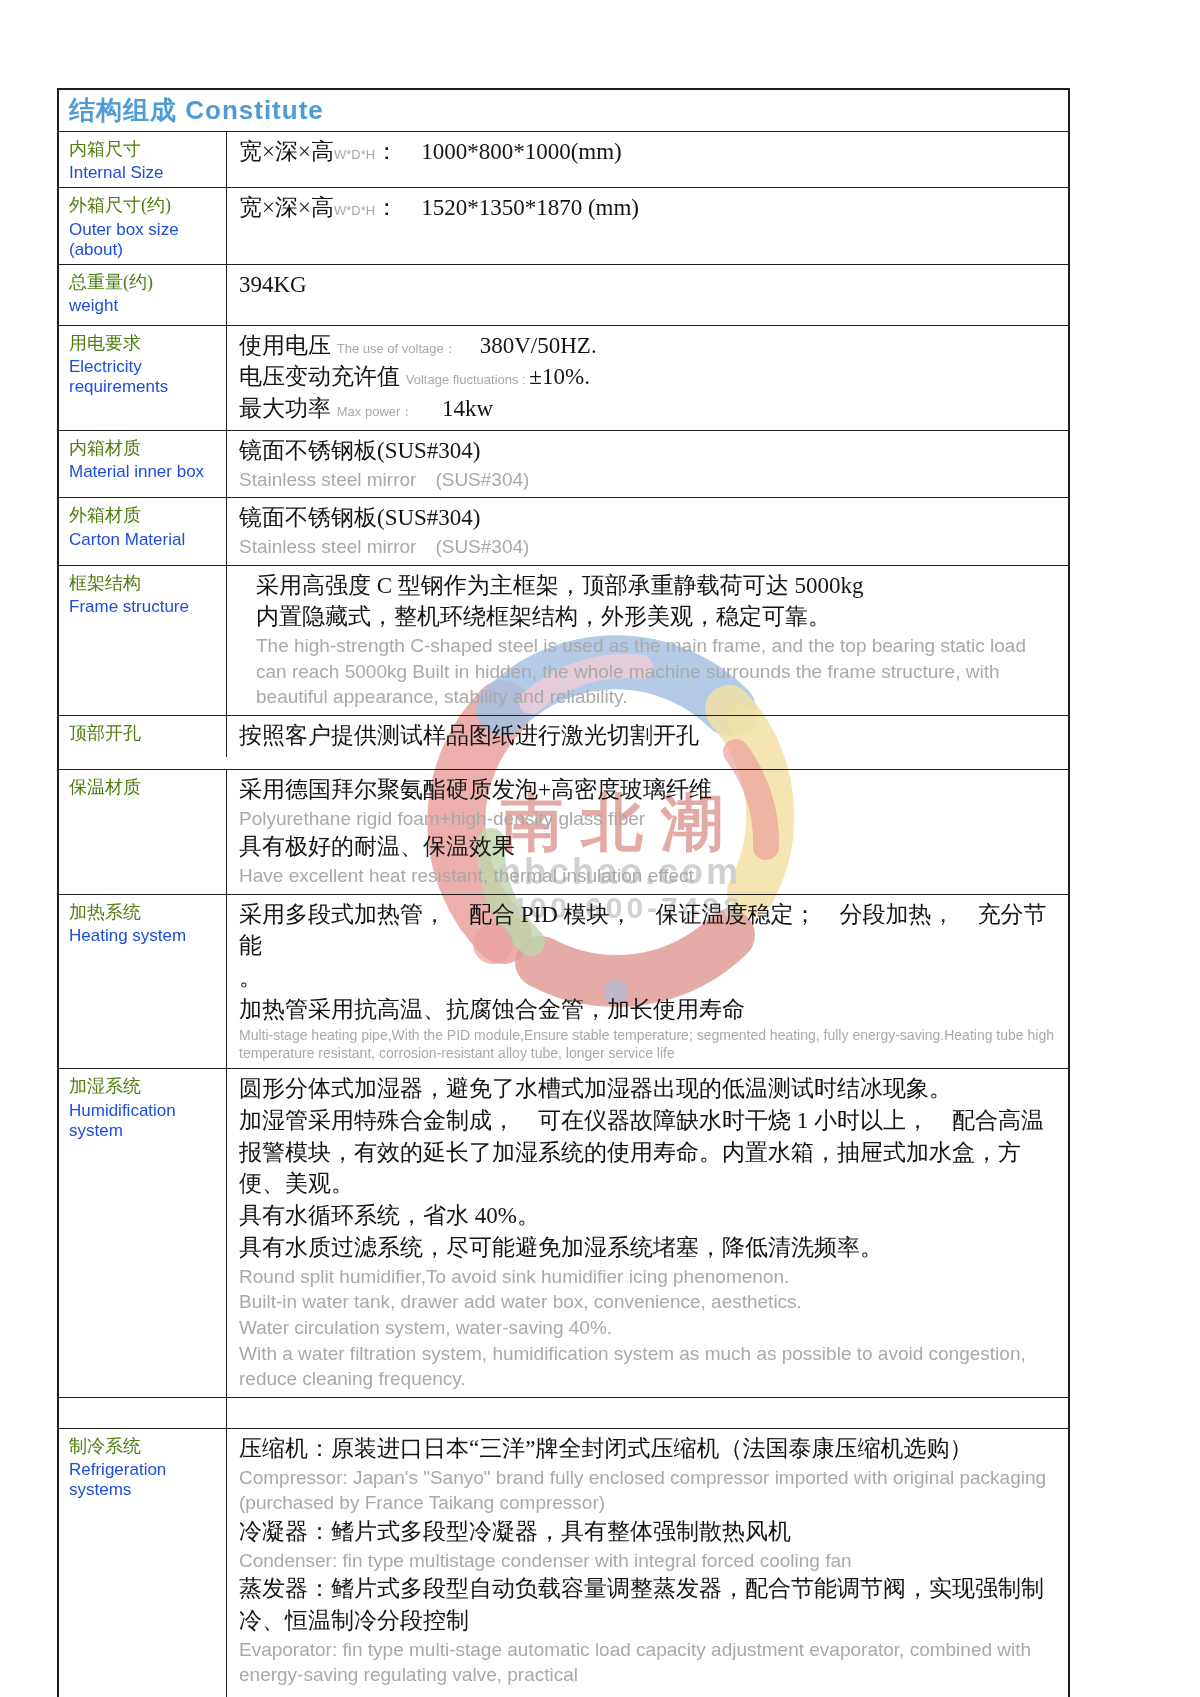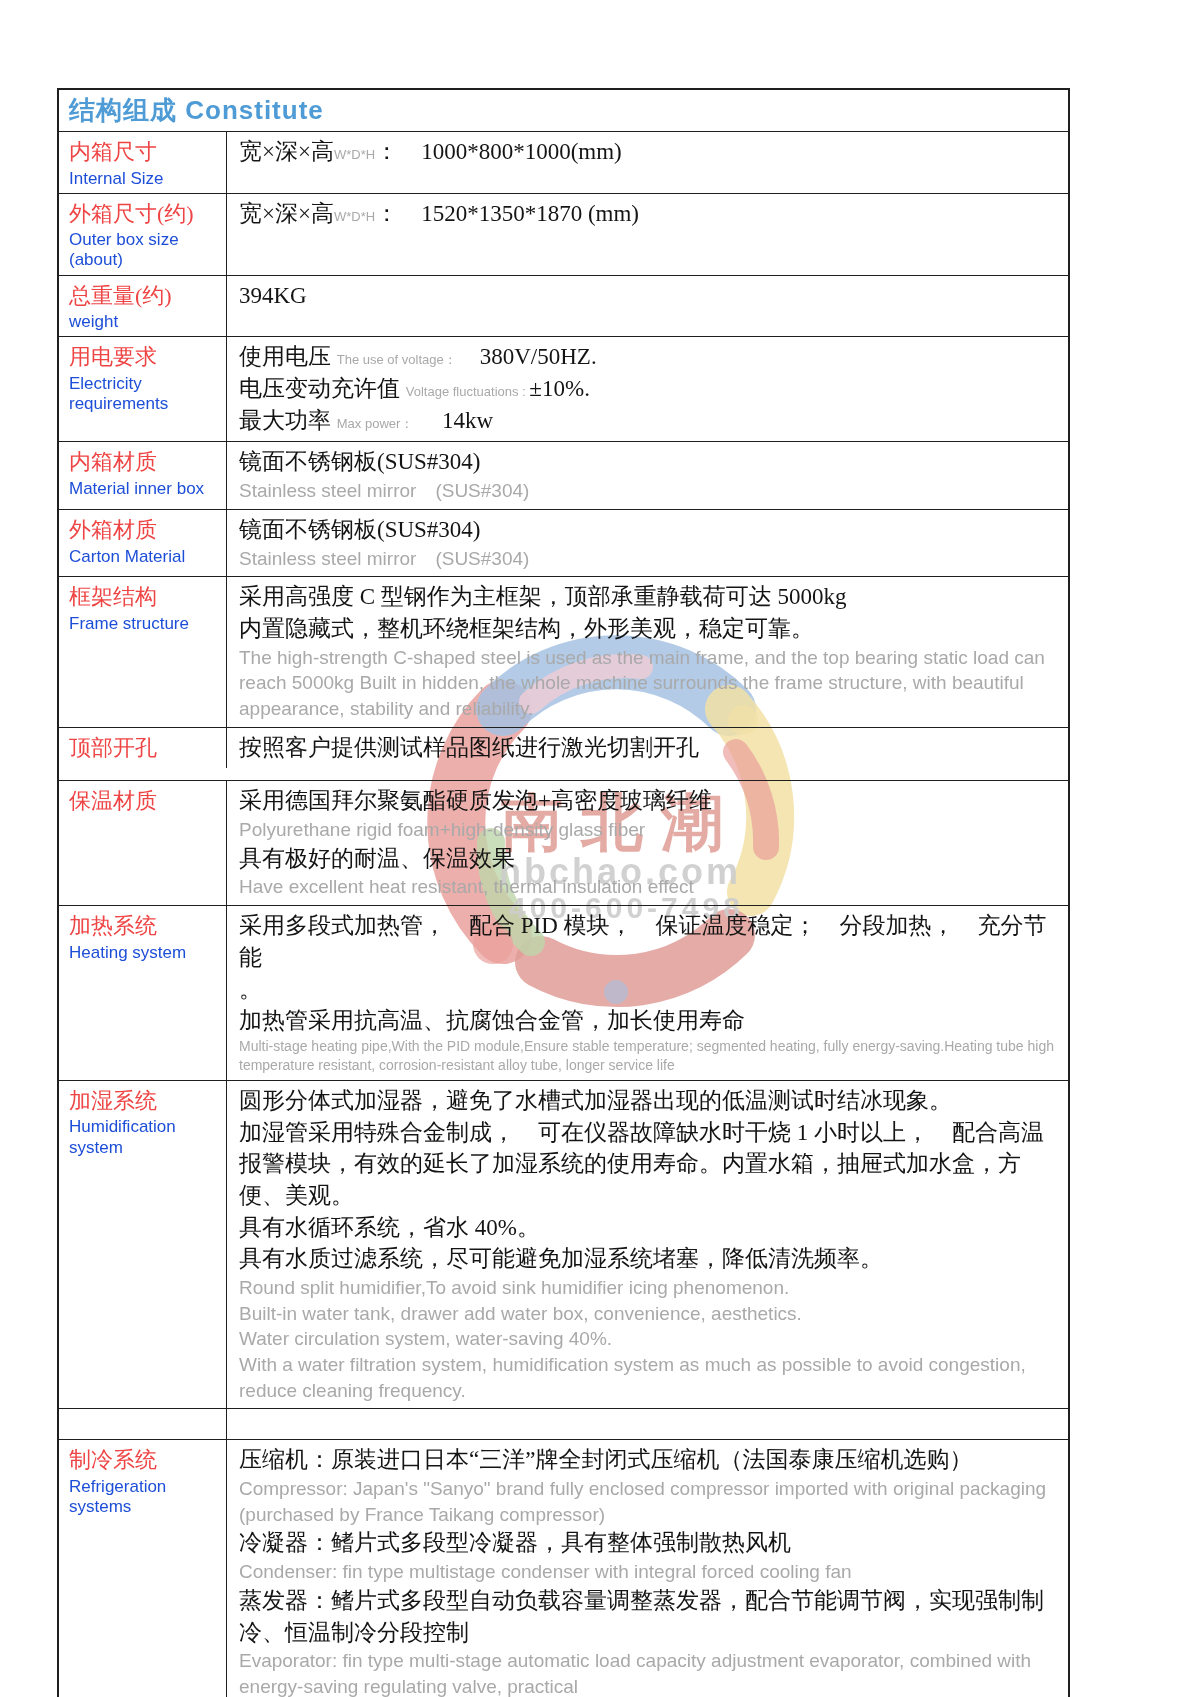--- a/index.html
+++ b/index.html
@@ -18,21 +18,21 @@
     padding:2px 10px;box-sizing:border-box;
     font-family:"Liberation Sans","DejaVu Sans",sans-serif;
     font-weight:bold;font-size:26px;color:#4e9bd5;letter-spacing:1px;
   }
   .row{display:flex;border-top:1px solid #1f1f1f;box-sizing:border-box;}
   .cell-label{
     width:168px;flex:0 0 168px;border-right:1px solid #1f1f1f;
     padding:5px 6px 4px 10px;box-sizing:border-box;
   }
   .cell-value{flex:1;padding:4px 14px 5px 12px;box-sizing:border-box;}
-  .lz{font-size:22px;color:#ef4444;line-height:1.35;}
+  .lz{font-size:18px;color:#4d7c0f;line-height:1.35;}
   .le{
     font-family:"Liberation Sans","DejaVu Sans",sans-serif;
     font-size:17px;color:#1d4ed8;line-height:1.18;white-space:pre-line;margin-top:2px;
   }
   .cell-value p{margin:0;padding:0;}
   .p-zh{font-size:23px;color:#141414;line-height:1.38;white-space:pre-wrap;}
   .p-zh .gi{
     font-family:"Liberation Sans","DejaVu Sans",sans-serif;
     font-size:13px;color:#a9a9a9;
   }
@@ -130,21 +130,21 @@
       <div class="row" style="min-height: 51px;">
         <div class="cell-label">
           <div class="lz">外箱材质</div>
           <div class="le">Carton Material</div>
         </div>
         <div class="cell-value">
           <p class="p-zh"><span class="zh">镜面不锈钢板(SUS#304)</span></p>
           <p class="p-en"><span class="en">Stainless steel mirror　(SUS#304)</span></p>
         </div>
       </div>
-      <div class="row" style="min-height: 125px;">
+      <div class="row" style="min-height: 125px; gap: 17px;">
         <div class="cell-label">
           <div class="lz">框架结构</div>
           <div class="le">Frame structure</div>
         </div>
         <div class="cell-value">
           <p class="p-zh"><span class="zh">采用高强度 C 型钢作为主框架，顶部承重静载荷可达 5000kg</span></p>
           <p class="p-zh"><span class="zh">内置隐藏式，整机环绕框架结构，外形美观，稳定可靠。</span></p>
           <p class="p-en"><span class="en">The high-strength C-shaped steel is used as the main frame, and the top bearing static load can reach 5000kg Built in hidden, the whole machine surrounds the frame structure, with beautiful appearance, stability and reliability.</span></p>
         </div>
       </div>

